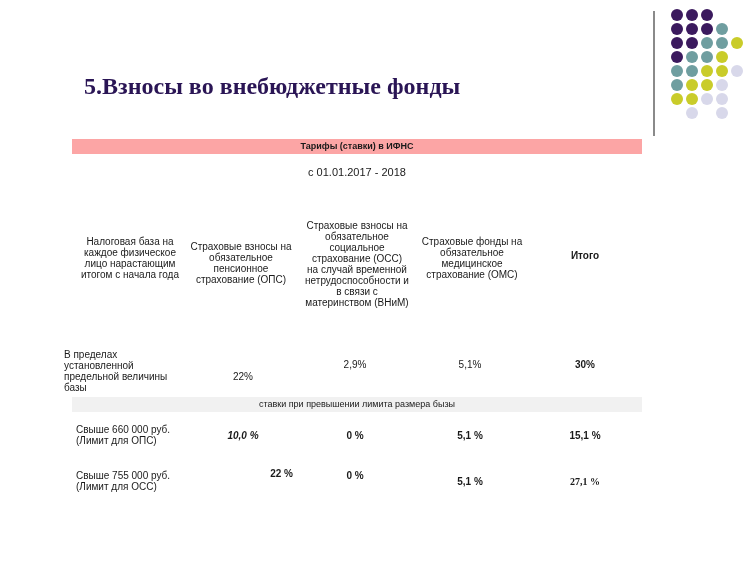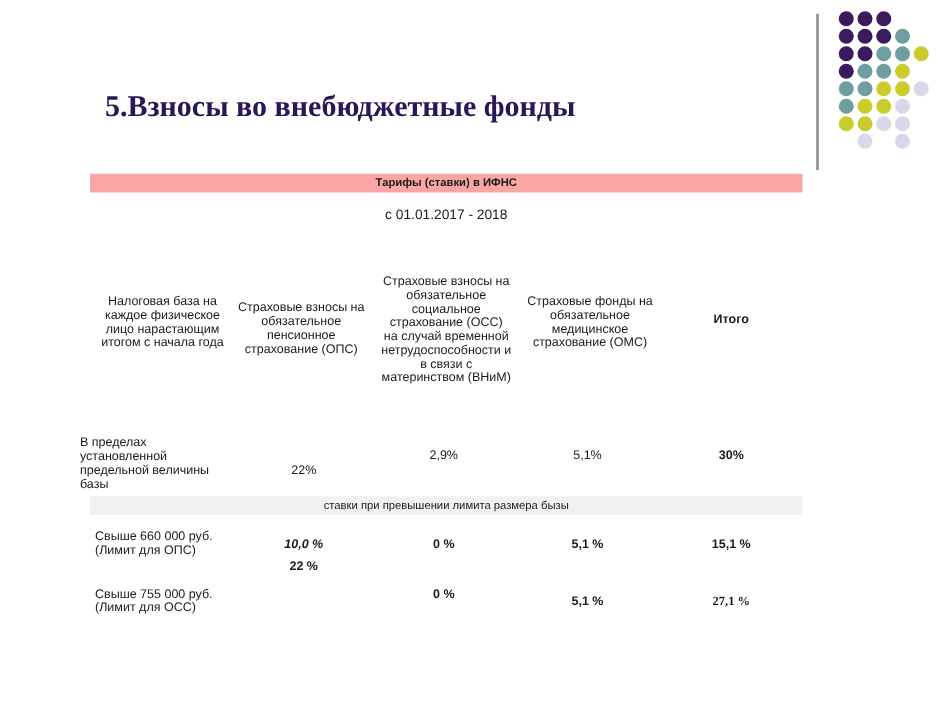--- a/index.html
+++ b/index.html
@@ -73,16 +73,16 @@
 
 <div class="band grey">ставки при превышении лимита размера бызы</div>
 
 <div class="cell left" style="left:76px; top:424px; width:115px;">Свыше 660 000 руб. (Лимит для ОПС)</div>
 <div class="cell bold" style="left:193px; top:430px; width:100px;font-style:italic;">10,0 %</div>
 <div class="cell bold" style="left:305px; top:430px; width:100px;">0 %</div>
 <div class="cell bold" style="left:420px; top:430px; width:100px;">5,1 %</div>
 <div class="cell bold" style="left:535px; top:430px; width:100px;">15,1 %</div>
 
 <div class="cell left" style="left:76px; top:470px; width:115px;">Свыше 755 000 руб. (Лимит для ОСС)</div>
-<div class="cell bold" style="left:193px; top:448px; width:100px;">22 %</div>
+<div class="cell bold" style="left:193px; top:468px; width:100px;text-align:right;">22 %</div>
 <div class="cell bold" style="left:305px; top:470px; width:100px;">0 %</div>
 <div class="cell bold" style="left:420px; top:476px; width:100px;">5,1 %</div>
 <div class="cell bold" style="left:535px; top:476px; width:100px;font-family:Liberation Serif, serif;">27,1 %</div>
 
 </body></html>

